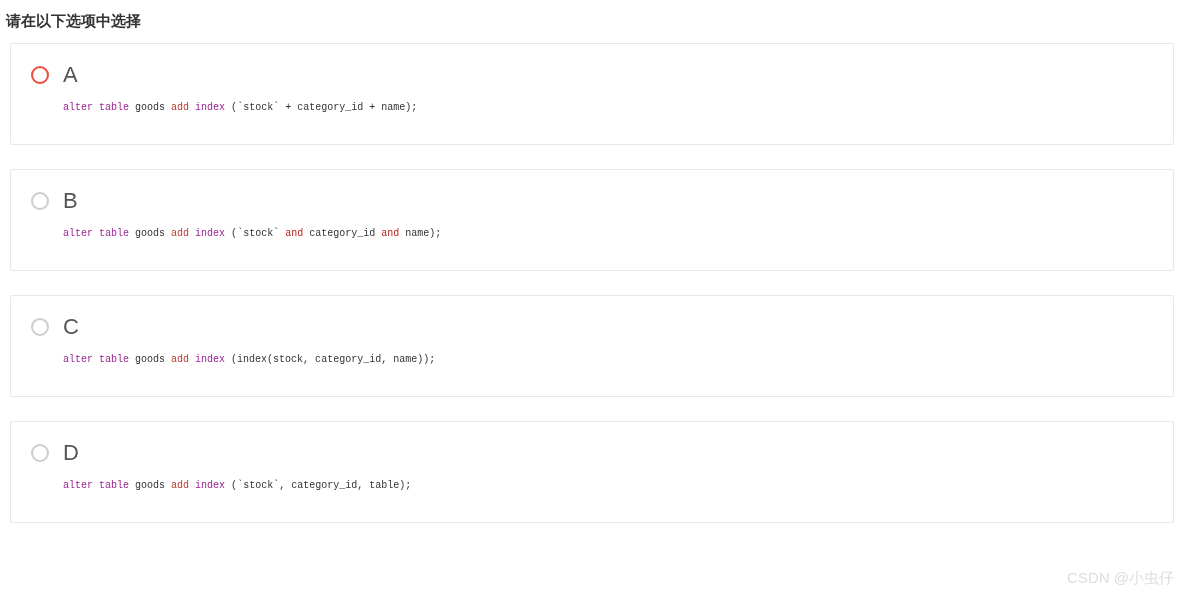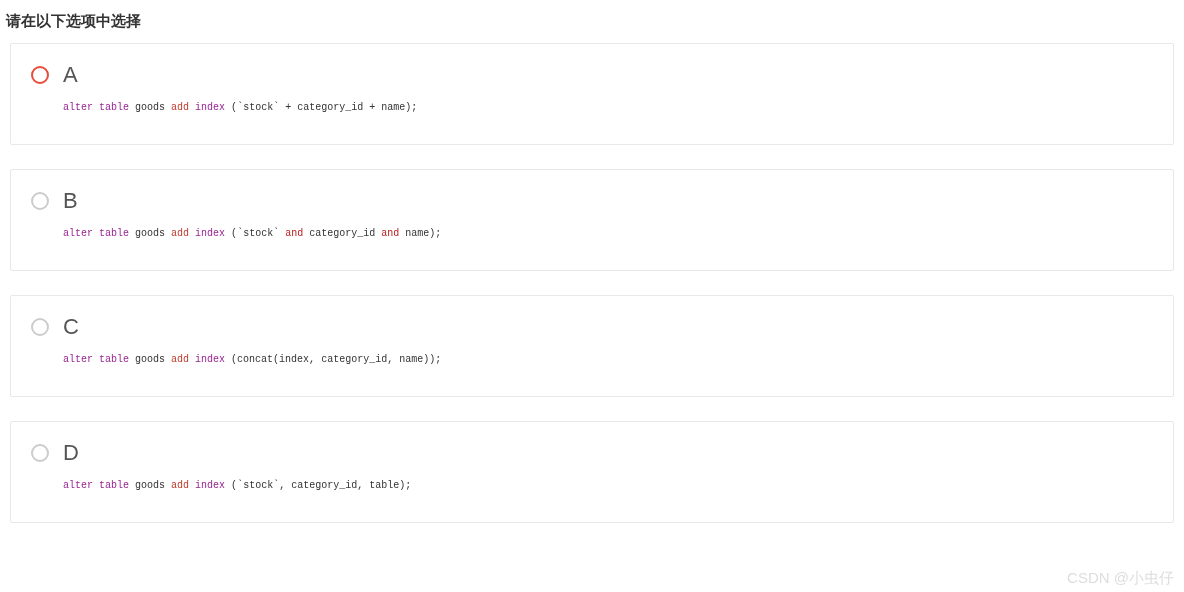--- a/index.html
+++ b/index.html
@@ -96,21 +96,21 @@
         <span class="radio"></span>
         <span class="option-letter">B</span>
       </div>
       <div class="code-line"><span class="kw-alter">alter</span><span> </span><span class="kw-table">table</span><span class="identifier"> goods </span><span class="kw-add">add</span><span> </span><span class="kw-index">index</span><span class="punct"> (</span><span class="string-lit">`stock`</span><span> </span><span class="kw-and">and</span><span class="identifier"> category_id </span><span class="kw-and">and</span><span class="identifier"> name);</span></div>
     </div>
     <div class="option-card">
       <div class="option-header">
         <span class="radio"></span>
         <span class="option-letter">C</span>
       </div>
-      <div class="code-line"><span class="kw-alter">alter</span><span> </span><span class="kw-table">table</span><span class="identifier"> goods </span><span class="kw-add">add</span><span> </span><span class="kw-index">index</span><span class="identifier"> (concat(index, category_id, name));</span></div>
+      <div class="code-line"><span class="kw-alter">alter</span><span> </span><span class="kw-table">table</span><span class="identifier"> goods </span><span class="kw-add">add</span><span> </span><span class="kw-index">index</span><span class="identifier"> (index(stock, category_id, name));</span></div>
     </div>
     <div class="option-card">
       <div class="option-header">
         <span class="radio"></span>
         <span class="option-letter">D</span>
       </div>
       <div class="code-line"><span class="kw-alter">alter</span><span> </span><span class="kw-table">table</span><span class="identifier"> goods </span><span class="kw-add">add</span><span> </span><span class="kw-index">index</span><span class="punct"> (</span><span class="string-lit">`stock`</span><span class="identifier">, category_id, table);</span></div>
     </div>
   </div>
 

